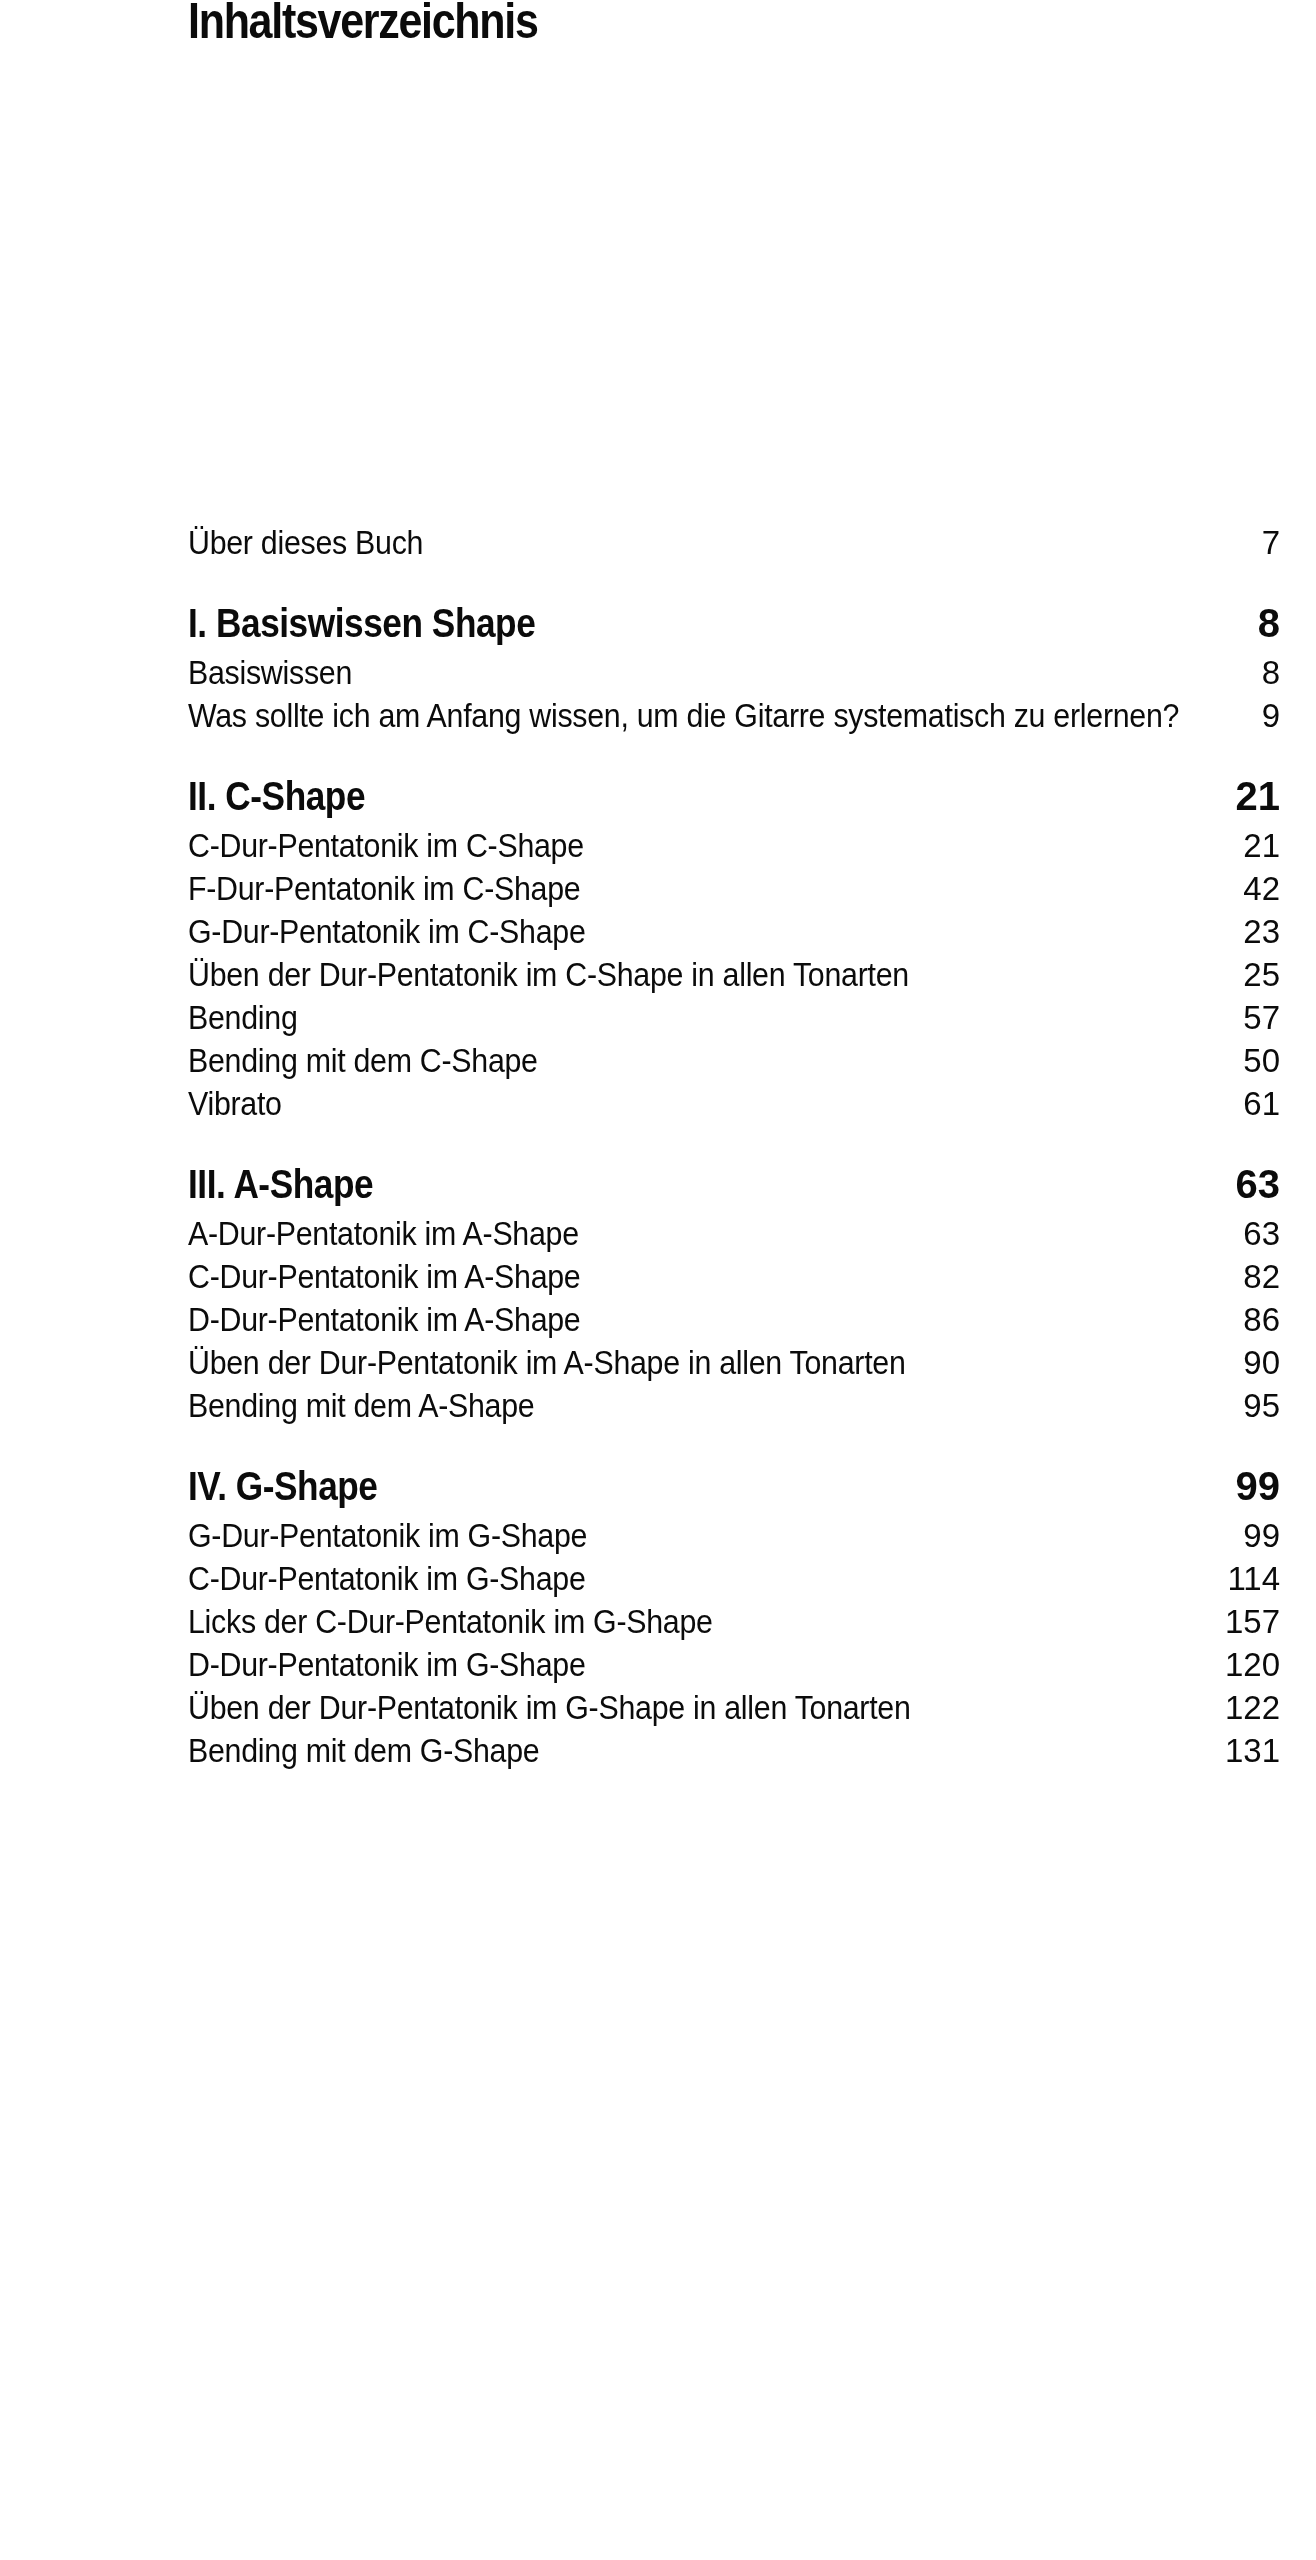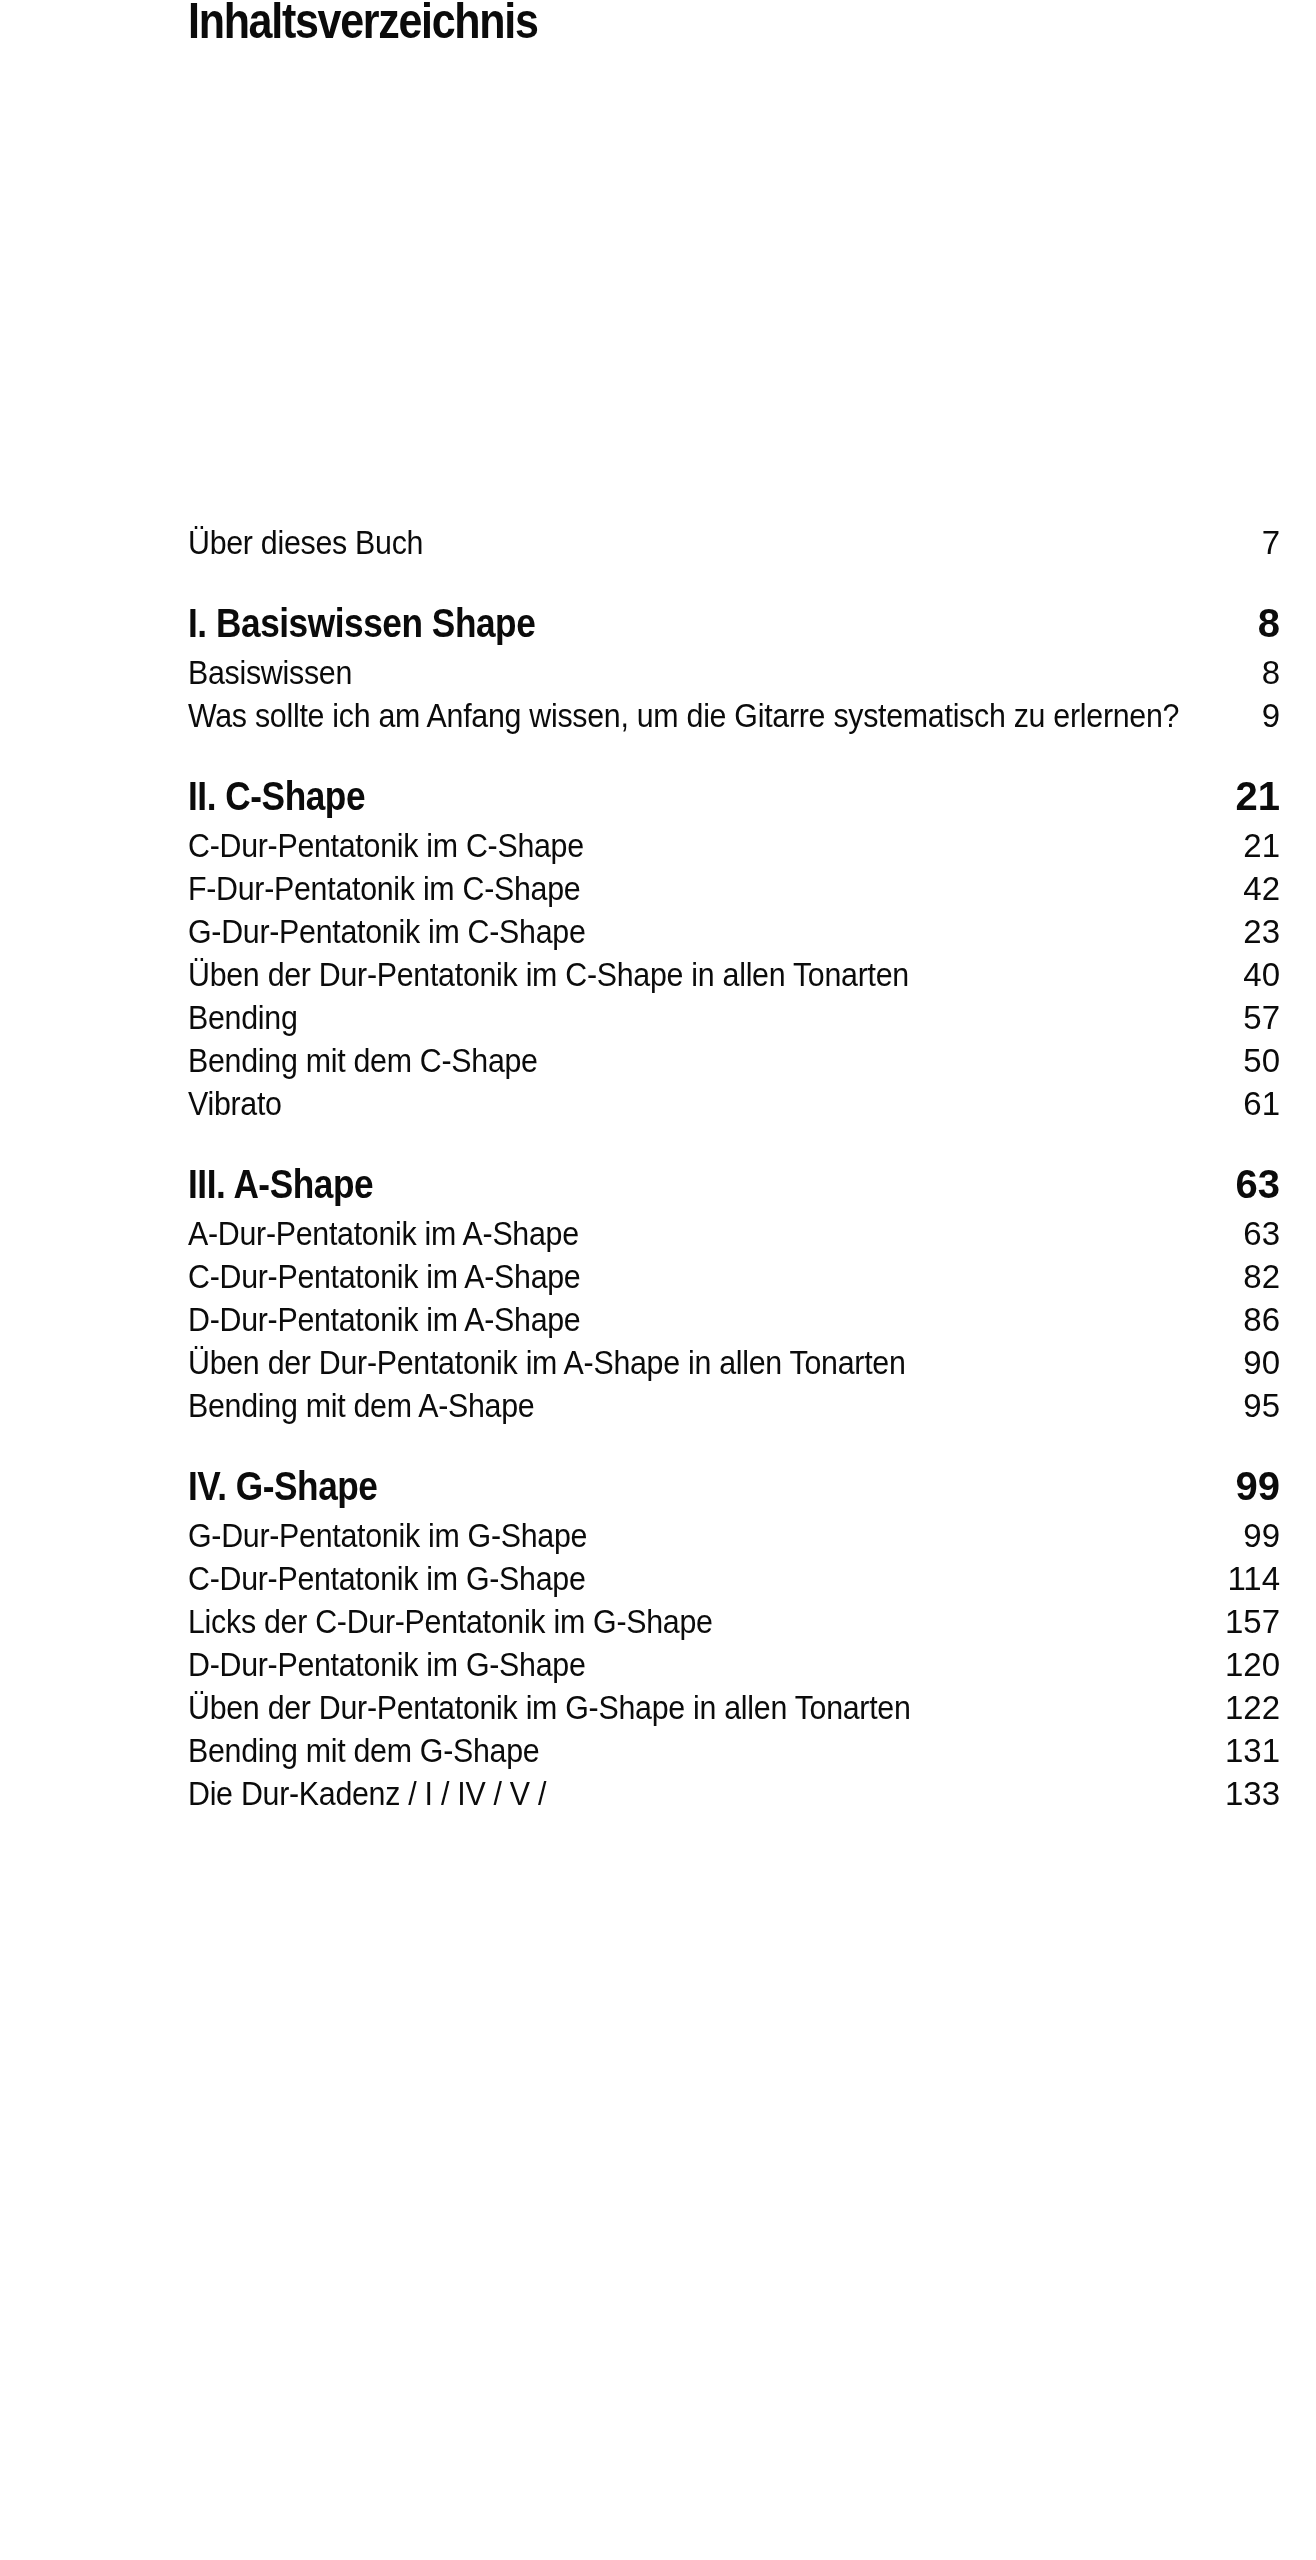--- a/index.html
+++ b/index.html
@@ -85,21 +85,21 @@
   <div class="row entry">
     <span class="label">F-Dur-Pentatonik im C-Shape</span>
     <span class="num">42</span>
   </div>
   <div class="row entry">
     <span class="label">G-Dur-Pentatonik im C-Shape</span>
     <span class="num">23</span>
   </div>
   <div class="row entry">
     <span class="label">Üben der Dur-Pentatonik im C-Shape in allen Tonarten</span>
-    <span class="num">40</span>
+    <span class="num">25</span>
   </div>
   <div class="row entry">
     <span class="label">Bending</span>
     <span class="num">57</span>
   </div>
   <div class="row entry">
     <span class="label">Bending mit dem C-Shape</span>
     <span class="num">50</span>
   </div>
   <div class="row entry">
@@ -153,18 +153,14 @@
     <span class="num">120</span>
   </div>
   <div class="row entry">
     <span class="label">Üben der Dur-Pentatonik im G-Shape in allen Tonarten</span>
     <span class="num">122</span>
   </div>
   <div class="row entry">
     <span class="label">Bending mit dem G-Shape</span>
     <span class="num">131</span>
   </div>
-  <div class="row entry">
-    <span class="label">Die Dur-Kadenz / I / IV / V /</span>
-    <span class="num">133</span>
-  </div>
 
 </div>
 
 </body></html>

